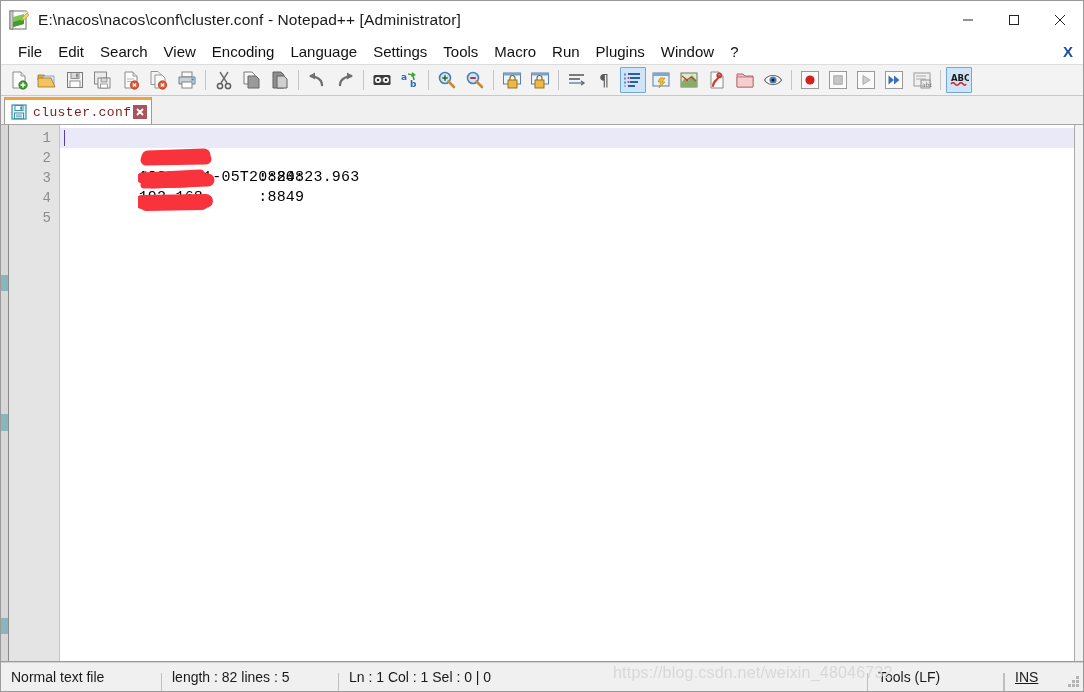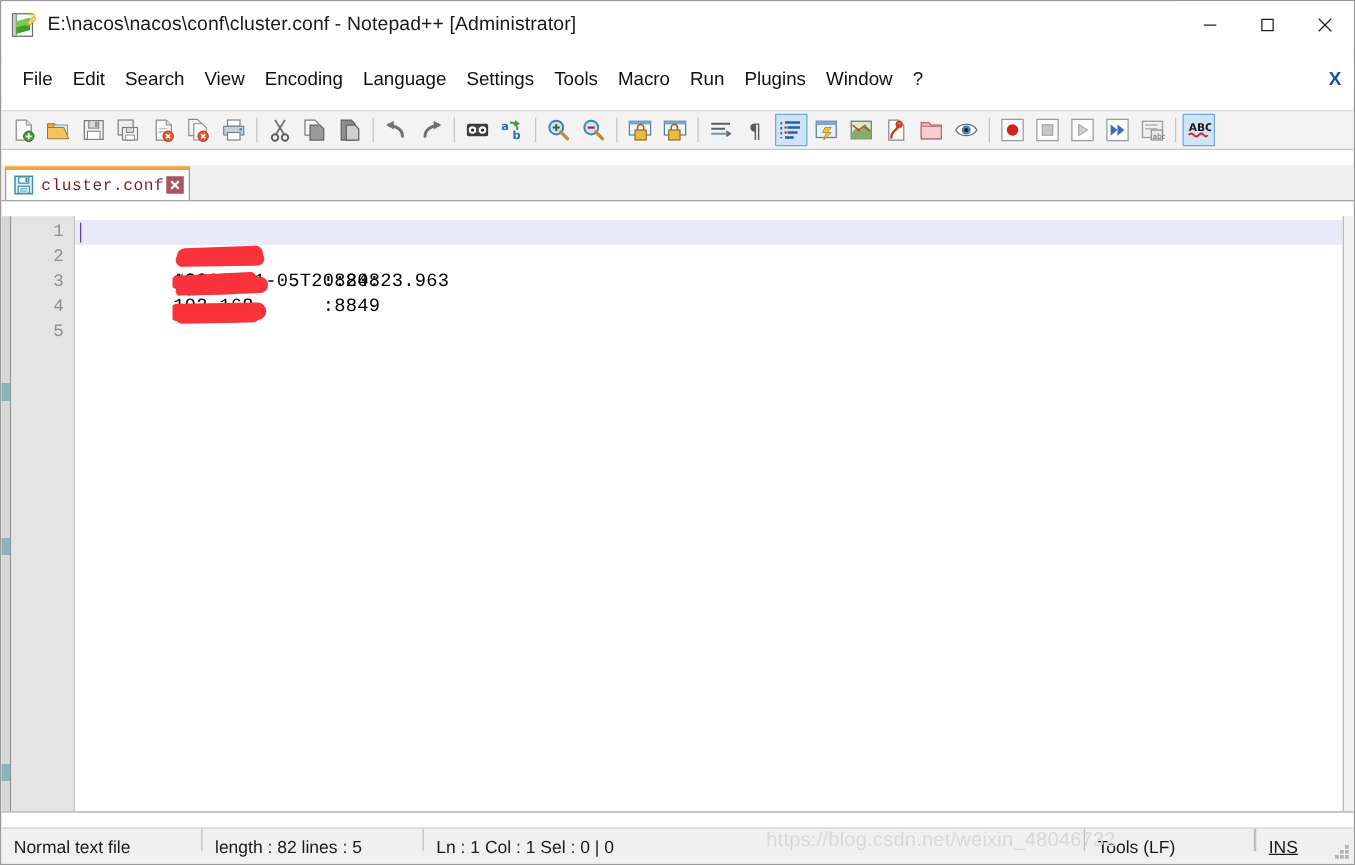--- a/index.html
+++ b/index.html
@@ -13,21 +13,20 @@
     overflow: hidden;
   }
   .app {
     position: relative;
     width: 1084px; height: 692px;
     background: #ffffff;
     display: flex; flex-direction: column;
     box-sizing: border-box;
     border: 1px solid #9a9a9a;
     overflow: hidden;
-    gap: 12px;
   }
 
   
   .titlebar {
     height: 38px; flex: 0 0 38px;
     background: #ffffff;
     display: flex; align-items: center;
     position: relative;
   }
   .title-icon {
@@ -215,21 +214,21 @@
   .scroll-right {
     width: 8px; flex: 0 0 8px;
     background: #f2f2f2;
     border-left: 1px solid #a9a9a9;
   }
 
   
   .statusbar {
     height: 44px; flex: 0 0 28px;
     background: #f0f0f0;
-    display: flex; align-items: flex-start;
+    display: flex; align-items: flex-end;
     font-size: 14px;
     color: #1a1a1a;
     position: relative;
     box-sizing: border-box;
     border-top: 1px solid #d4d4d4;
   }
   .sb-cell {
     height: 28px;
     display: flex; align-items: center;
     padding: 0 10px;

